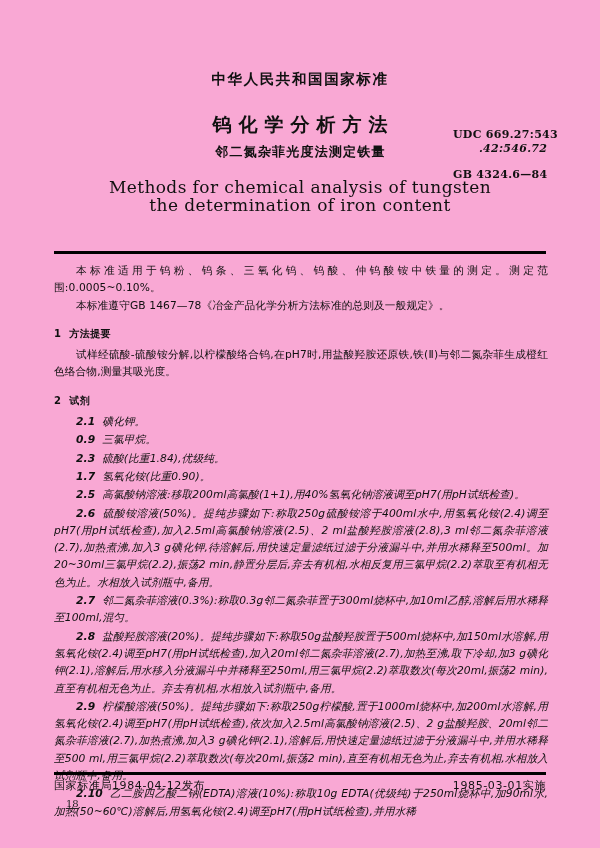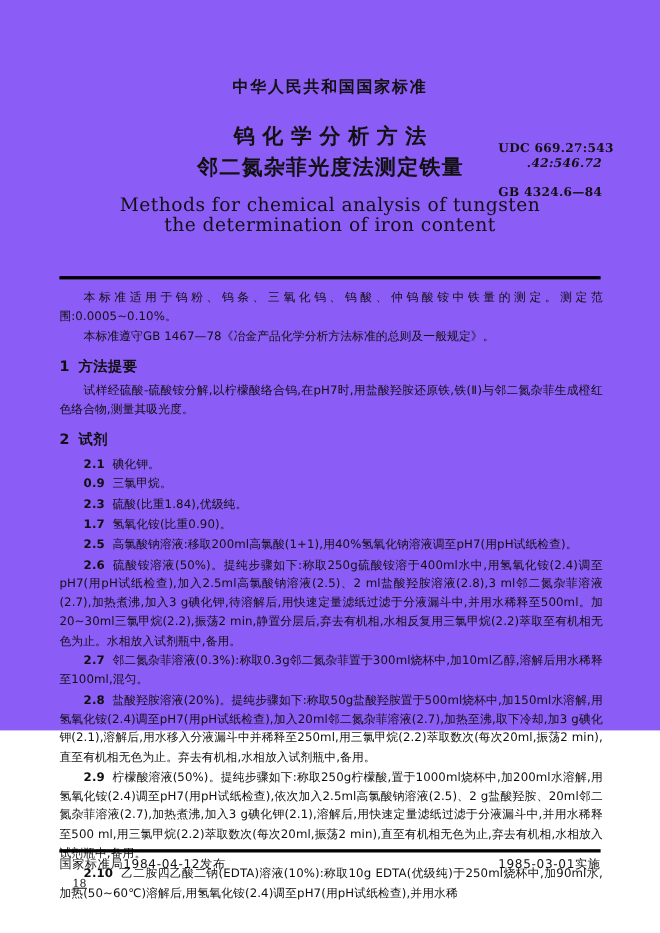--- a/index.html
+++ b/index.html
@@ -12,22 +12,22 @@
     height: 848px;
     position: relative;
     font-family: "DejaVu Serif", "Liberation Serif", serif;
     color: #111111;
     overflow: hidden;
   }
   .page {
     position: absolute;
     left: 0; top: 0;
     width: 600px;
-    height: 664px;
-    background: #8b5cf6;
+    height: 848px;
+    background: #f9a8d4;
   }
 
   
   .std-header {
     position: absolute;
     left: 0; top: 70px;
     width: 600px;
     text-align: center;
   }
   .std-org {
@@ -47,21 +47,21 @@
     font-family: Liberation Sans, sans-serif;
     font-weight: bold;
     font-size: 19px;
     letter-spacing: 7px;
     line-height: 26px;
     padding-left: 7px;
   }
   .title-cn-2 {
     font-family: "DejaVu Sans", "Liberation Sans", sans-serif;
     font-weight: bold;
-    font-size: 19px;
+    font-size: 13px;
     letter-spacing: 1.2px;
     line-height: 28px;
     padding-left: 1px;
   }
 
   .code-block {
     position: absolute;
     right: 42px;
     top: 108px;
     text-align: left;
@@ -105,37 +105,37 @@
     text-align: justify;
     color: #101010;
   }
   .para {
     margin: 0 0 0 0;
     text-indent: 22px;
     letter-spacing: 0.1px;
   }
   .sec-head {
     font-weight: bold;
-    font-size: 13px;
+    font-size: 10px;
     margin-top: 11px;
     margin-bottom: 4px;
     letter-spacing: 0.4px;
   }
   .sec-head .num { margin-right: 8px; }
 
   .item {
     text-indent: 22px;
     letter-spacing: 0.1px;
     margin: 0;
   }
   .item .inum {
     font-weight: bold;
     margin-right: 7px;
   }
-  .list-tight .item { margin-bottom: 1px; }
+  .list-tight .item { margin-bottom: 1px; font-style: italic; }
 
   
   .rule-bottom {
     position: absolute;
     left: 54px;
     top: 772px;
     width: 492px;
     height: 2.5px;
     background: #000;
   }

